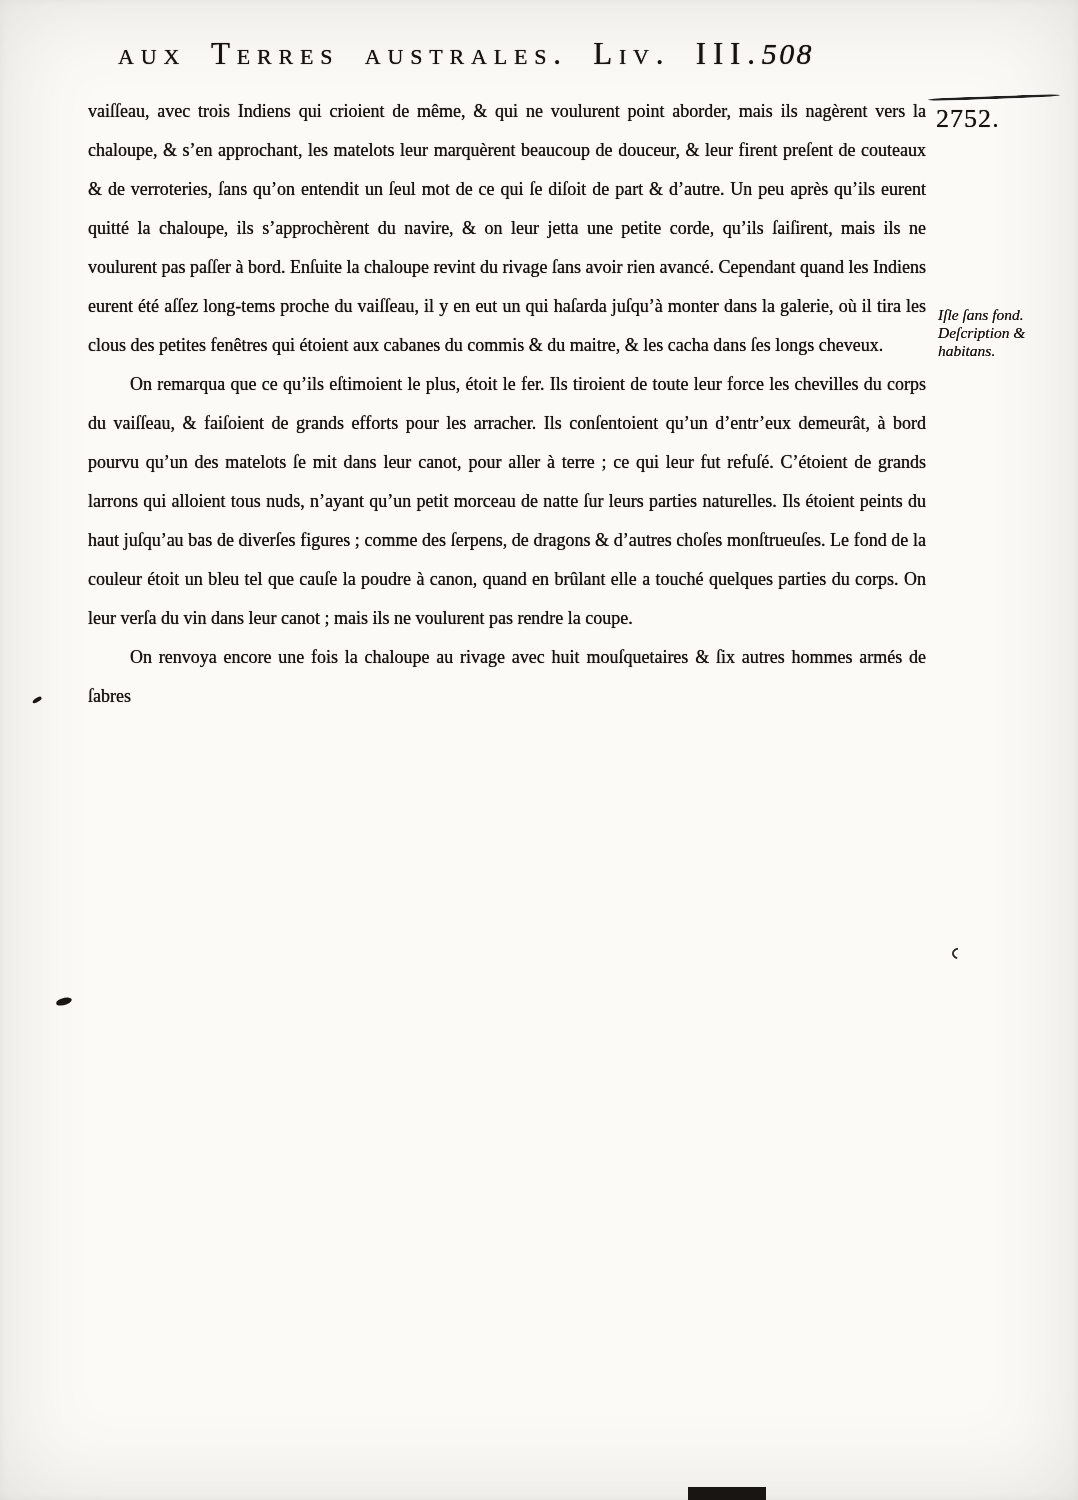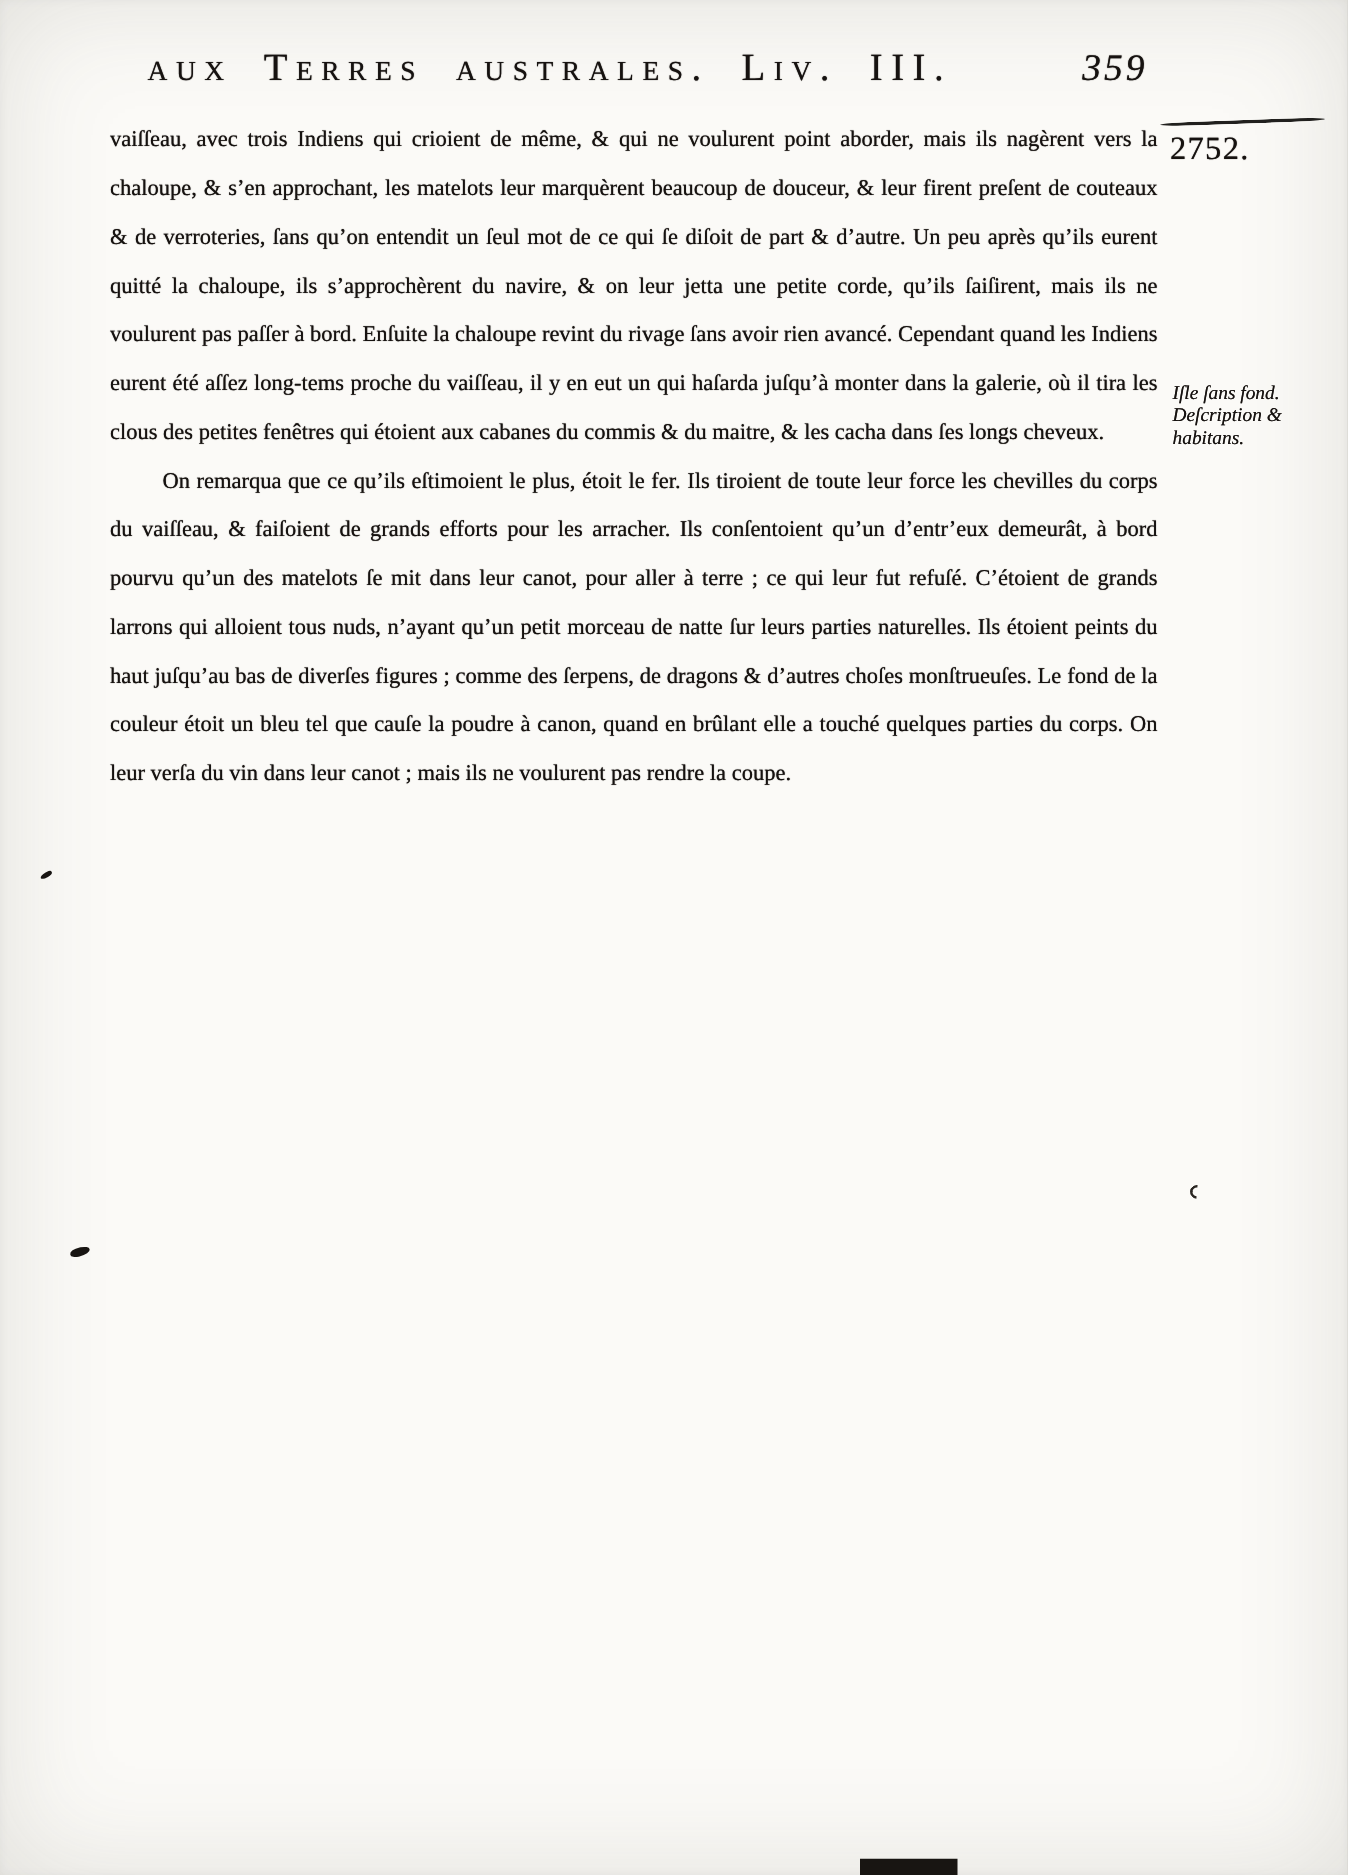--- a/index.html
+++ b/index.html
@@ -17,21 +17,21 @@
     font-family: "Liberation Serif", "DejaVu Serif", serif;
     color: #161210;
     overflow: hidden;
   }
   .header {
     position: absolute;
     top: 36px;
     left: 118px;
     width: 800px;
     display: flex;
-    justify-content: space-between;
+    justify-content: flex-start;
     align-items: baseline;
   }
   .running-title {
     font-variant: small-caps;
     font-size: 31px;
     letter-spacing: 0.22em;
     word-spacing: 0.35em;
     white-space: nowrap;
     text-shadow: 0 0 0.8px rgba(20,16,12,0.9);
   }
@@ -128,32 +128,33 @@
     height: 13px;
   }
 </style>
 </head>
 <body>
 
 <div class="page">
 
   <div class="header">
     <div class="running-title">aux Terres australes. Liv. III.</div>
-    <div class="page-number">359</div>
+    <div class="page-number">508</div>
   </div>
 
   <div class="margin-year-rule"></div>
 
   <div class="margin-year">2752.</div>
 
   <div class="margin-note">Iſle ſans fond. Deſcription &amp; habitans.</div>
 
   <div class="body-text">
     <p class="no-indent">vaiſſeau, avec trois Indiens qui crioient de même, &amp; qui ne voulurent point aborder, mais ils nagèrent vers la chaloupe, &amp; s’en approchant, les matelots leur marquèrent beaucoup de douceur, &amp; leur firent preſent de couteaux &amp; de verroteries, ſans qu’on entendit un ſeul mot de ce qui ſe diſoit de part &amp; d’autre. Un peu après qu’ils eurent quitté la chaloupe, ils s’approchèrent du navire, &amp; on leur jetta une petite corde, qu’ils ſaiſirent, mais ils ne voulurent pas paſſer à bord. Enſuite la chaloupe revint du rivage ſans avoir rien avancé. Cependant quand les Indiens eurent été aſſez long-tems proche du vaiſſeau, il y en eut un qui haſarda juſqu’à monter dans la galerie, où il tira les clous des petites fenêtres qui étoient aux cabanes du commis &amp; du maitre, &amp; les cacha dans ſes longs cheveux.</p>
     <p>On remarqua que ce qu’ils eſtimoient le plus, étoit le fer. Ils tiroient de toute leur force les chevilles du corps du vaiſſeau, &amp; faiſoient de grands efforts pour les arracher. Ils conſentoient qu’un d’entr’eux demeurât, à bord pourvu qu’un des matelots ſe mit dans leur canot, pour aller à terre ; ce qui leur fut refuſé. C’étoient de grands larrons qui alloient tous nuds, n’ayant qu’un petit morceau de natte ſur leurs parties naturelles. Ils étoient peints du haut juſqu’au bas de diverſes figures ; comme des ſerpens, de dragons &amp; d’autres choſes monſtrueuſes. Le fond de la couleur étoit un bleu tel que cauſe la poudre à canon, quand en brûlant elle a touché quelques parties du corps. On leur verſa du vin dans leur canot ; mais ils ne voulurent pas rendre la coupe.</p>
+    <p>On renvoya encore une fois la chaloupe au rivage avec huit mouſquetaires &amp; ſix autres hommes armés de ſabres</p>
   </div>
 
   <div class="artifact ink-mark-1"></div>
   <div class="artifact ink-mark-2"></div>
   <div class="artifact ink-mark-3"></div>
   <div class="artifact bottom-bar"></div>
 
 </div>
 
 </body></html>

